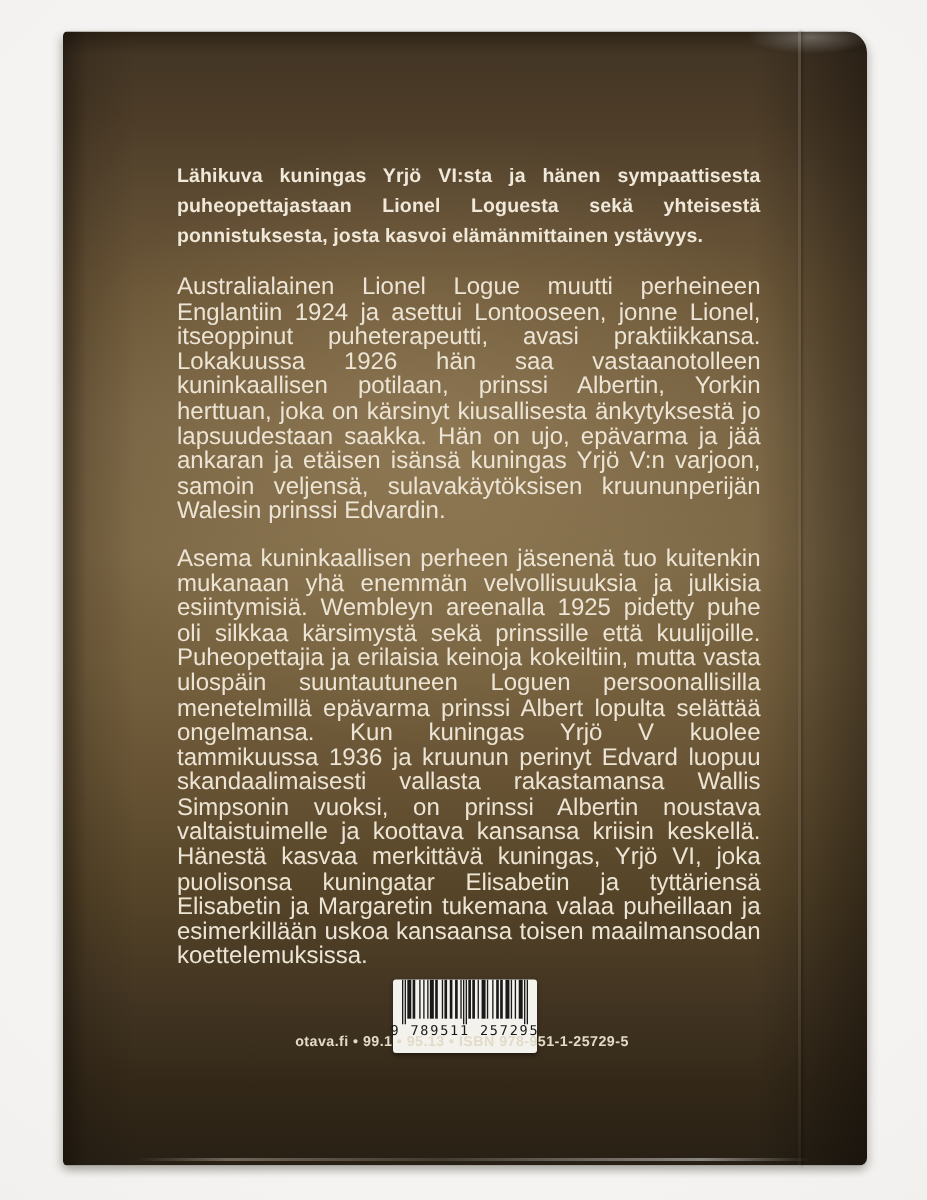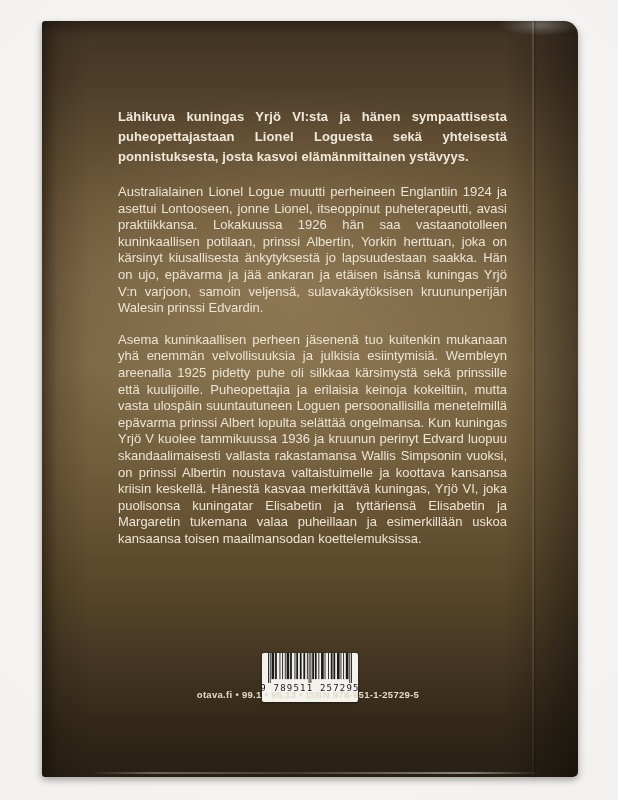--- a/index.html
+++ b/index.html
@@ -66,21 +66,21 @@
     margin: 0 0 17px 0;
     color: #f0e9da;
     font-size: 13px;
     line-height: 20px;
     font-weight: bold;
     letter-spacing: 0.1px;
   }
   .body-par {
     margin: 4px 0 15px 0;
     color: #ece4d4;
-    font-size: 13px;
+    font-size: 16px;
     line-height: 16.6px;
   }
   .closing {
     margin: 0;
   }
   .barcode-box {
     position: absolute;
     left: 220px; top: 632px;
     width: 96px; height: 49px;
     background: #f3f2ec;

